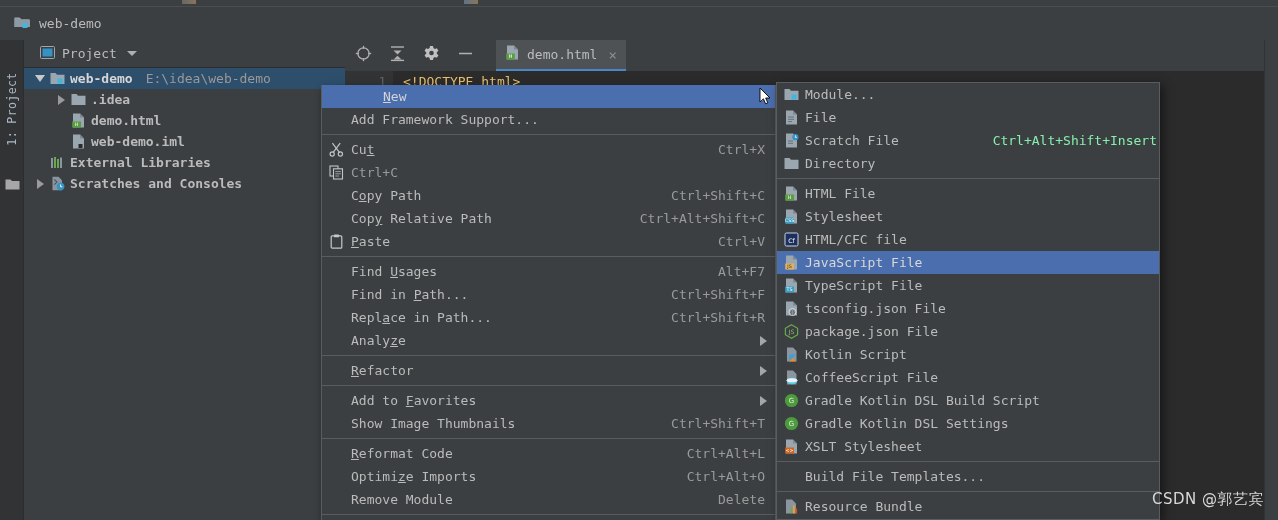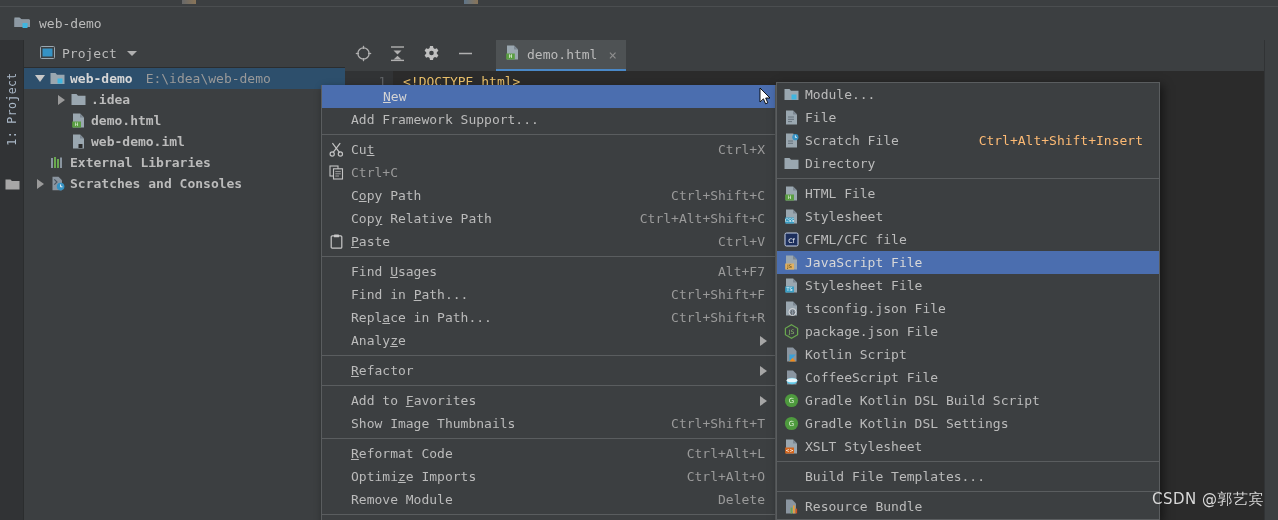--- a/index.html
+++ b/index.html
@@ -149,21 +149,21 @@
     overflow: hidden; height: 438px;
   }
   .smi {
     position: relative; height: 23px; display:flex; align-items:center;
     font-size: 13px; color: #bbbbbb; white-space: nowrap;
     font-family: "DejaVu Sans Mono", monospace;
   }
   .smi.hl { background: #4b6eaf; color: #d8d8d8; }
   .smi .smi-icon { flex: 0 0 28px; display:flex; align-items:center; justify-content:center; }
   .smi .smi-label { flex: 1 1 auto; }
-  .smi .smi-shortcut { color:#fdba74; padding-right:16px; }
+  .smi .smi-shortcut { color:#86efac; padding-right:2px; }
 
   
   .cursor { position:absolute; left: 759px; top: 88px; width: 14px; height: 18px; }
 
   
   .watermark {
     position: absolute; right: 14px; bottom: 11px;
     color: #d8d8d8; font-size: 15px; letter-spacing: .5px;
     font-family: "DejaVu Sans", sans-serif;
     z-index: 50;
@@ -531,21 +531,21 @@
         </span>
         <span class="smi-label">Stylesheet</span>
       </div>
       <div class="smi">
         <span class="smi-icon">
           <svg width="15" height="15" viewBox="0 0 15 15">
             <rect x="1" y="1" width="13" height="13" rx="1.5" fill="#1d2f5c" stroke="#c8d4ec" stroke-width="1"></rect>
             <text x="7.5" y="10.5" font-size="6.2" fill="#ffffff" text-anchor="middle" font-family="DejaVu Sans, sans-serif">Cf</text>
           </svg>
         </span>
-        <span class="smi-label">CFML/CFC file</span>
+        <span class="smi-label">HTML/CFC file</span>
       </div>
       <div class="smi hl">
         <span class="smi-icon">
           <svg width="15" height="15" viewBox="0 0 15 15">
             <path d="M2 0.5h7l4 4v10H2z" fill="#9aa7b0"></path>
             <path d="M9 0.5l4 4H9z" fill="#7c8792"></path>
             <rect x="1.2" y="8.5" width="8.8" height="6" fill="#e0b060"></rect>
             <text x="5.6" y="13.3" font-size="4.8" fill="#4a3a10" text-anchor="middle" font-family="DejaVu Sans, sans-serif">JS</text>
           </svg>
         </span>
@@ -553,21 +553,21 @@
       </div>
       <div class="smi">
         <span class="smi-icon">
           <svg width="15" height="15" viewBox="0 0 15 15">
             <path d="M2 0.5h7l4 4v10H2z" fill="#9aa7b0"></path>
             <path d="M9 0.5l4 4H9z" fill="#7c8792"></path>
             <rect x="1.2" y="8.5" width="8.8" height="6" fill="#3a9ec4"></rect>
             <text x="5.6" y="13.3" font-size="4.8" fill="#ffffff" text-anchor="middle" font-family="DejaVu Sans, sans-serif">TS</text>
           </svg>
         </span>
-        <span class="smi-label">Stylesheet File</span>
+        <span class="smi-label">TypeScript File</span>
       </div>
       <div class="smi">
         <span class="smi-icon">
           <svg width="15" height="15" viewBox="0 0 15 15">
             <path d="M2 0.5h7l4 4v10H2z" fill="#9aa7b0"></path>
             <path d="M9 0.5l4 4H9z" fill="#7c8792"></path>
             <circle cx="8.5" cy="11" r="3.5" fill="#8a95a0" stroke="#e8e8e8" stroke-width="0.8"></circle>
             <text x="8.5" y="13" font-size="4.4" fill="#2b2b2b" text-anchor="middle" font-family="DejaVu Sans, sans-serif">{}</text>
           </svg>
         </span>

